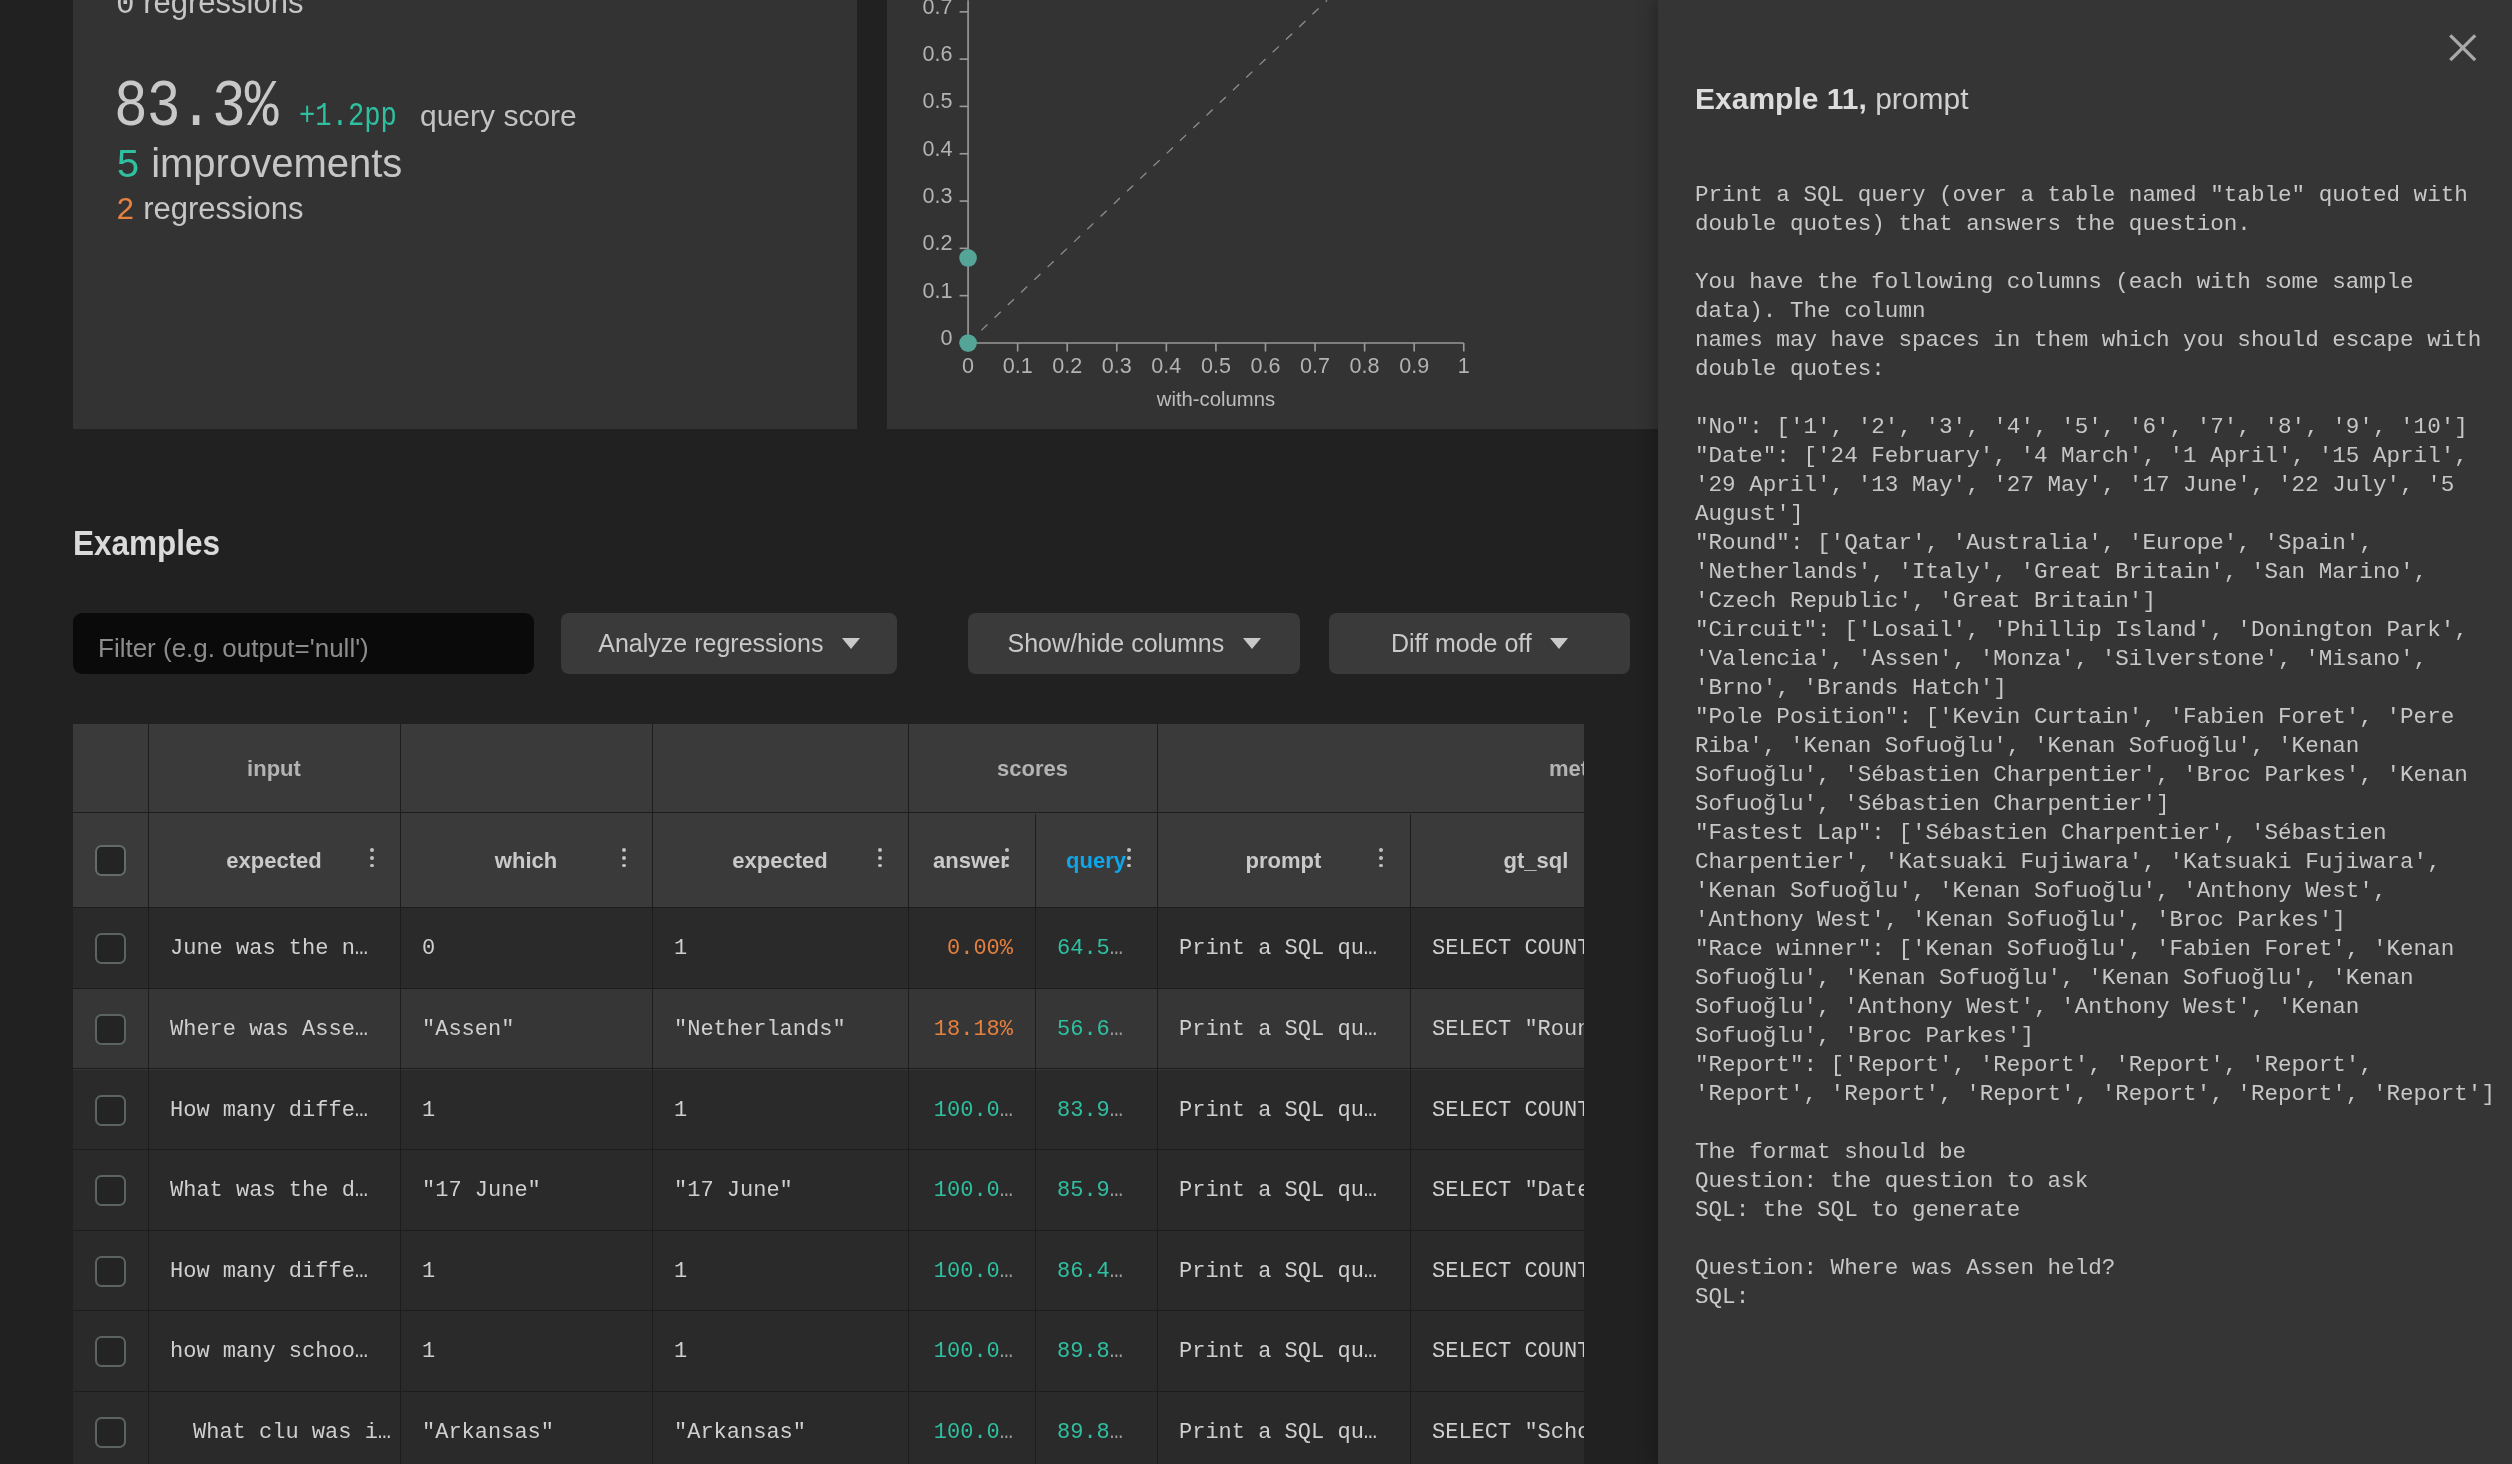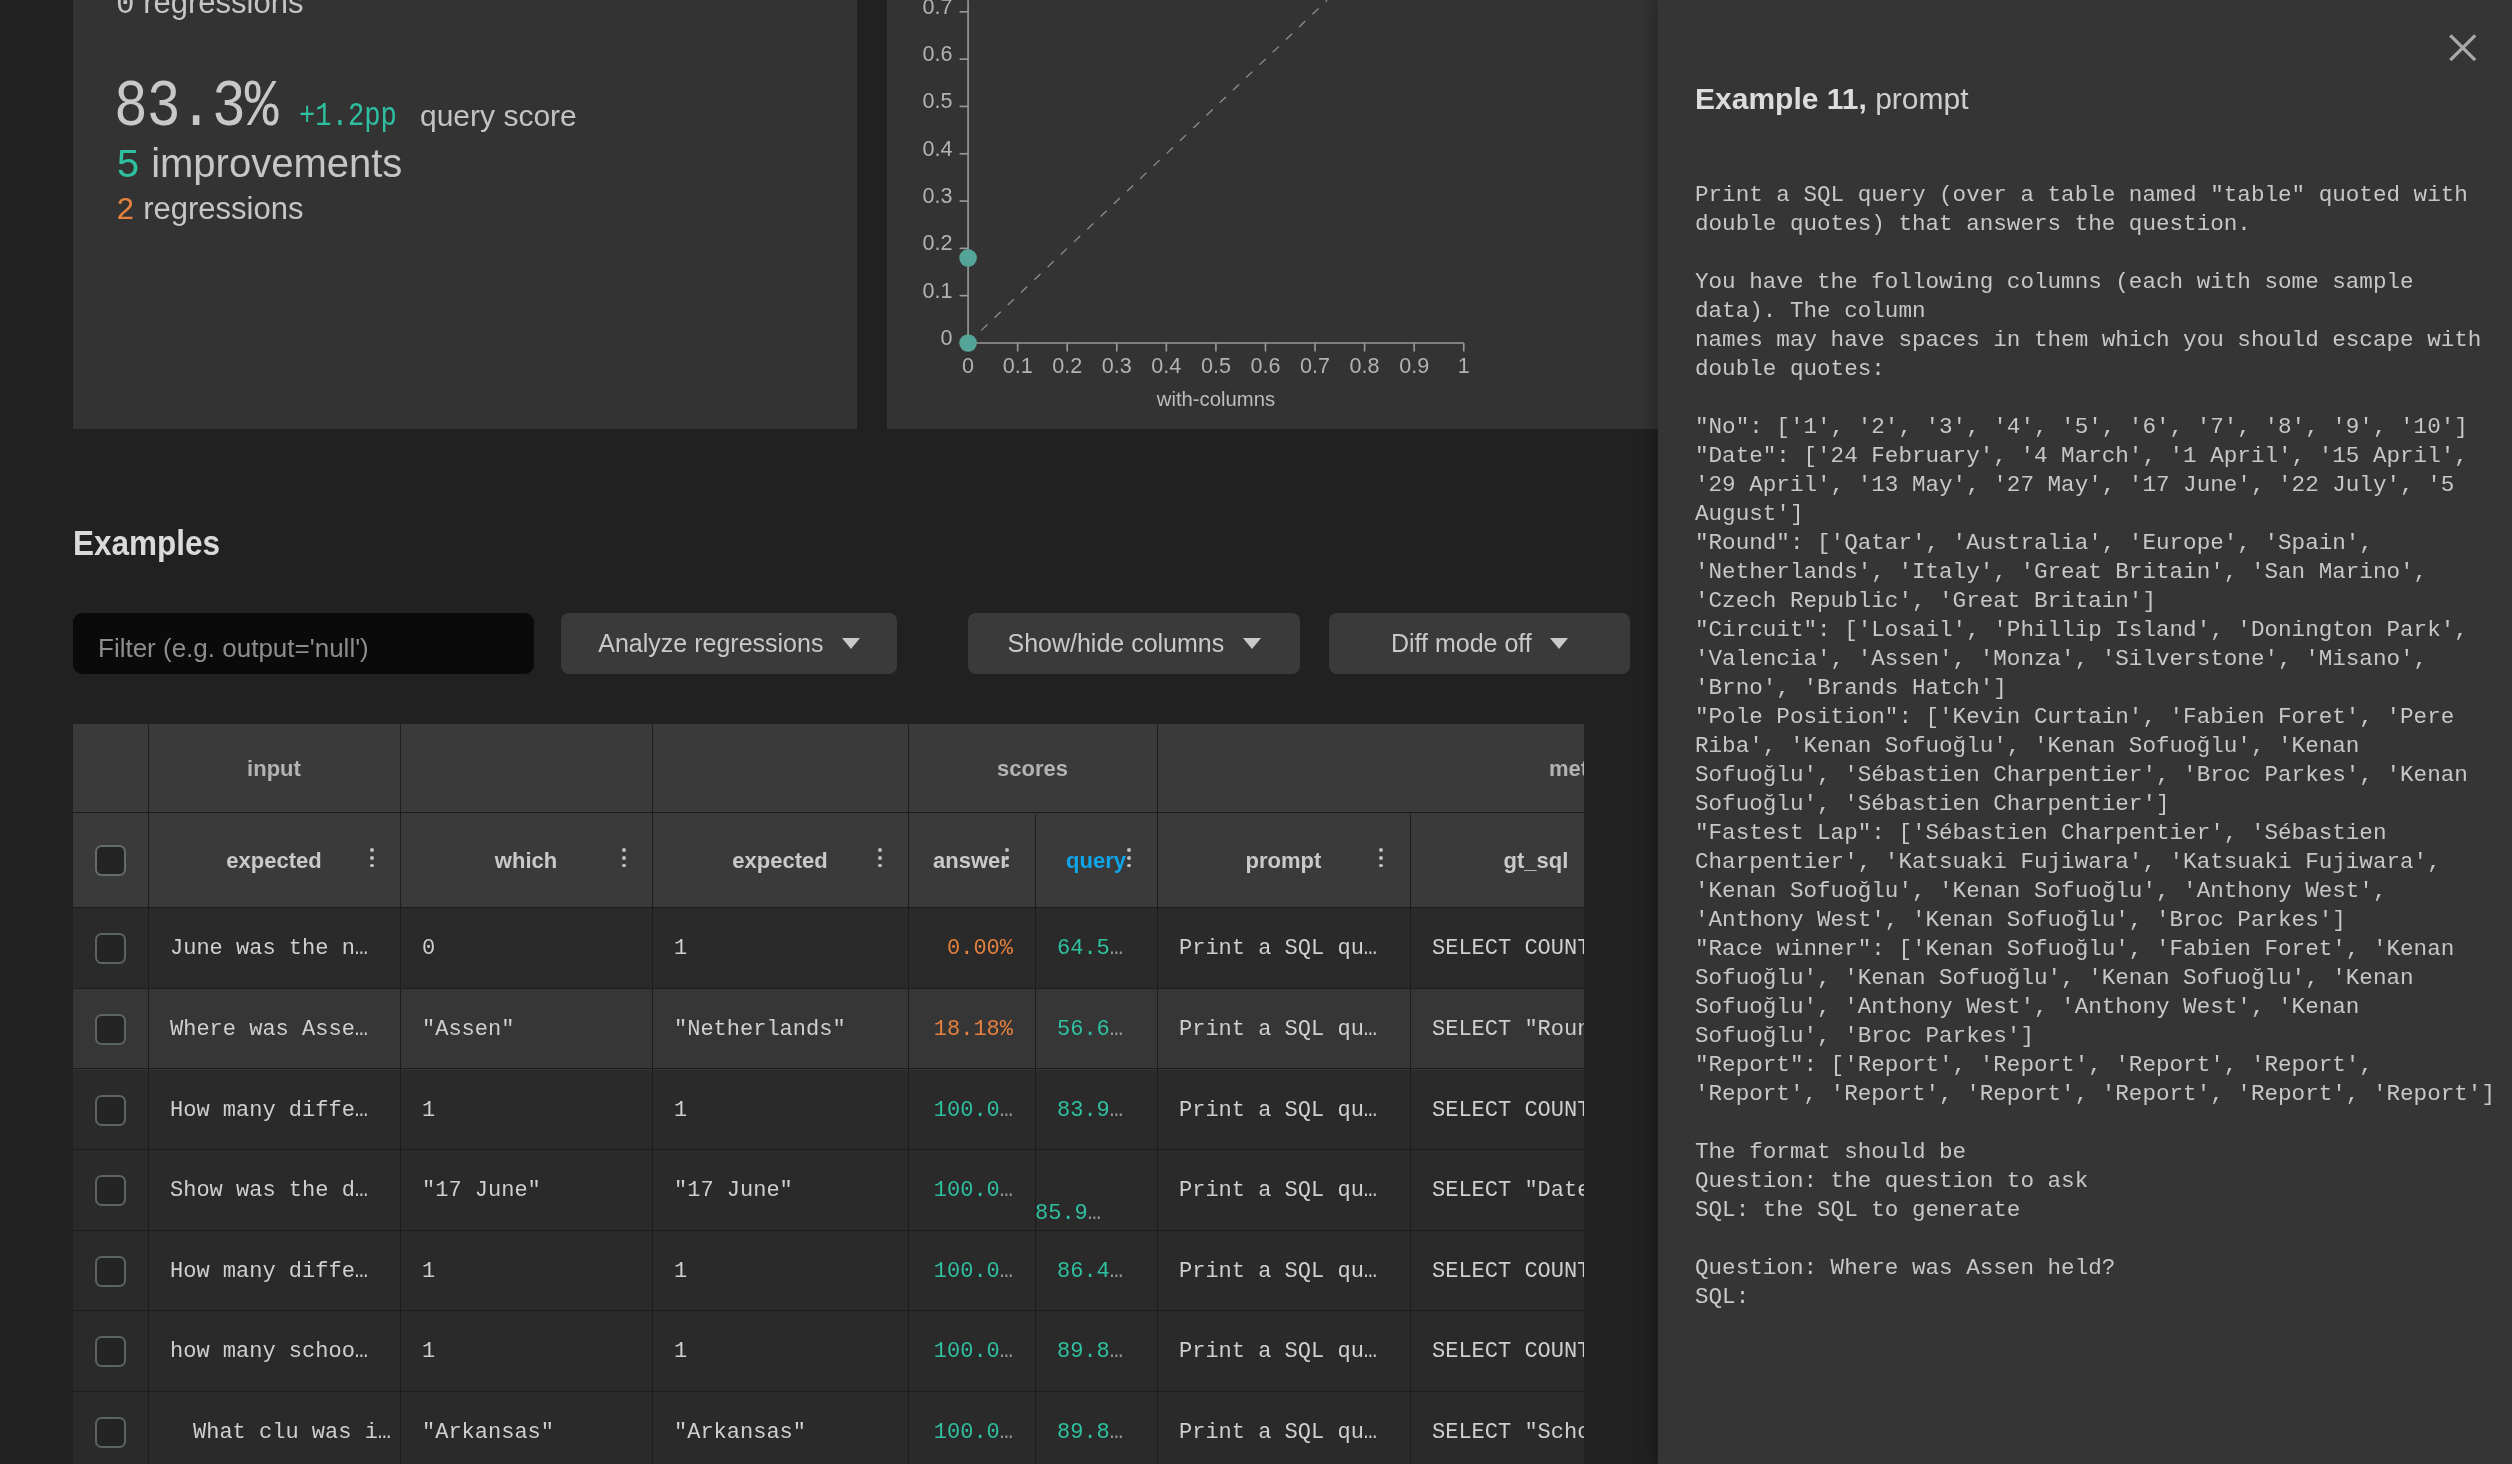--- a/index.html
+++ b/index.html
@@ -182,27 +182,27 @@
     <div class="vline" style="left:75px;top:346px;height:81px;"></div>
     <div class="vline" style="left:327px;top:346px;height:81px;"></div>
     <div class="vline" style="left:579px;top:346px;height:81px;"></div>
     <div class="vline" style="left:835px;top:346px;height:81px;"></div>
     <div class="vline" style="left:962px;top:346px;height:81px;"></div>
     <div class="vline" style="left:1084px;top:346px;height:81px;"></div>
     <div class="vline" style="left:1337px;top:346px;height:81px;"></div>
     <div class="hline" style="left:0;top:425px;width:1511px;"></div>
     <div style="position:absolute;left:0;top:426px;width:1511px;height:81px;background:#2a2a2a;"></div>
     <div class="cb" style="left:22px;top:451px;"></div>
-    <div class="cell" style="left:97px;top:450px;width:230px;height:33px;line-height:33px;">Show was the d…</div>
+    <div class="cell" style="left:97px;top:450px;width:230px;height:33px;line-height:33px;">What was the d…</div>
     <div class="cell" style="left:349px;top:450px;width:230px;height:33px;line-height:33px;">"17 June"</div>
     <div class="cell" style="left:601px;top:450px;width:234px;height:33px;line-height:33px;">"17 June"</div>
     <div class="cell" style="left:1106px;top:450px;width:230px;height:33px;line-height:33px;">Print a SQL qu…</div>
     <div class="cell" style="left:1359px;top:450px;width:152px;height:33px;line-height:33px;">SELECT "Date" </div>
     <div class="cell" style="left:835px;top:450px;width:105px;height:33px;line-height:33px;text-align:right;color:#2ec0a0;">100.0<span class="ell">…</span></div>
-    <div class="cell" style="left:962px;top:450px;width:88px;height:33px;line-height:33px;color:#2ec0a0;margin-top:23px;">85.9<span class="ell">…</span></div>
+    <div class="cell" style="left:962px;top:450px;width:88px;height:33px;line-height:33px;text-align:right;color:#2ec0a0;">85.9<span class="ell">…</span></div>
     <div class="vline" style="left:75px;top:426px;height:81px;"></div>
     <div class="vline" style="left:327px;top:426px;height:81px;"></div>
     <div class="vline" style="left:579px;top:426px;height:81px;"></div>
     <div class="vline" style="left:835px;top:426px;height:81px;"></div>
     <div class="vline" style="left:962px;top:426px;height:81px;"></div>
     <div class="vline" style="left:1084px;top:426px;height:81px;"></div>
     <div class="vline" style="left:1337px;top:426px;height:81px;"></div>
     <div class="hline" style="left:0;top:506px;width:1511px;"></div>
     <div style="position:absolute;left:0;top:507px;width:1511px;height:81px;background:#2a2a2a;"></div>
     <div class="cb" style="left:22px;top:532px;"></div>

